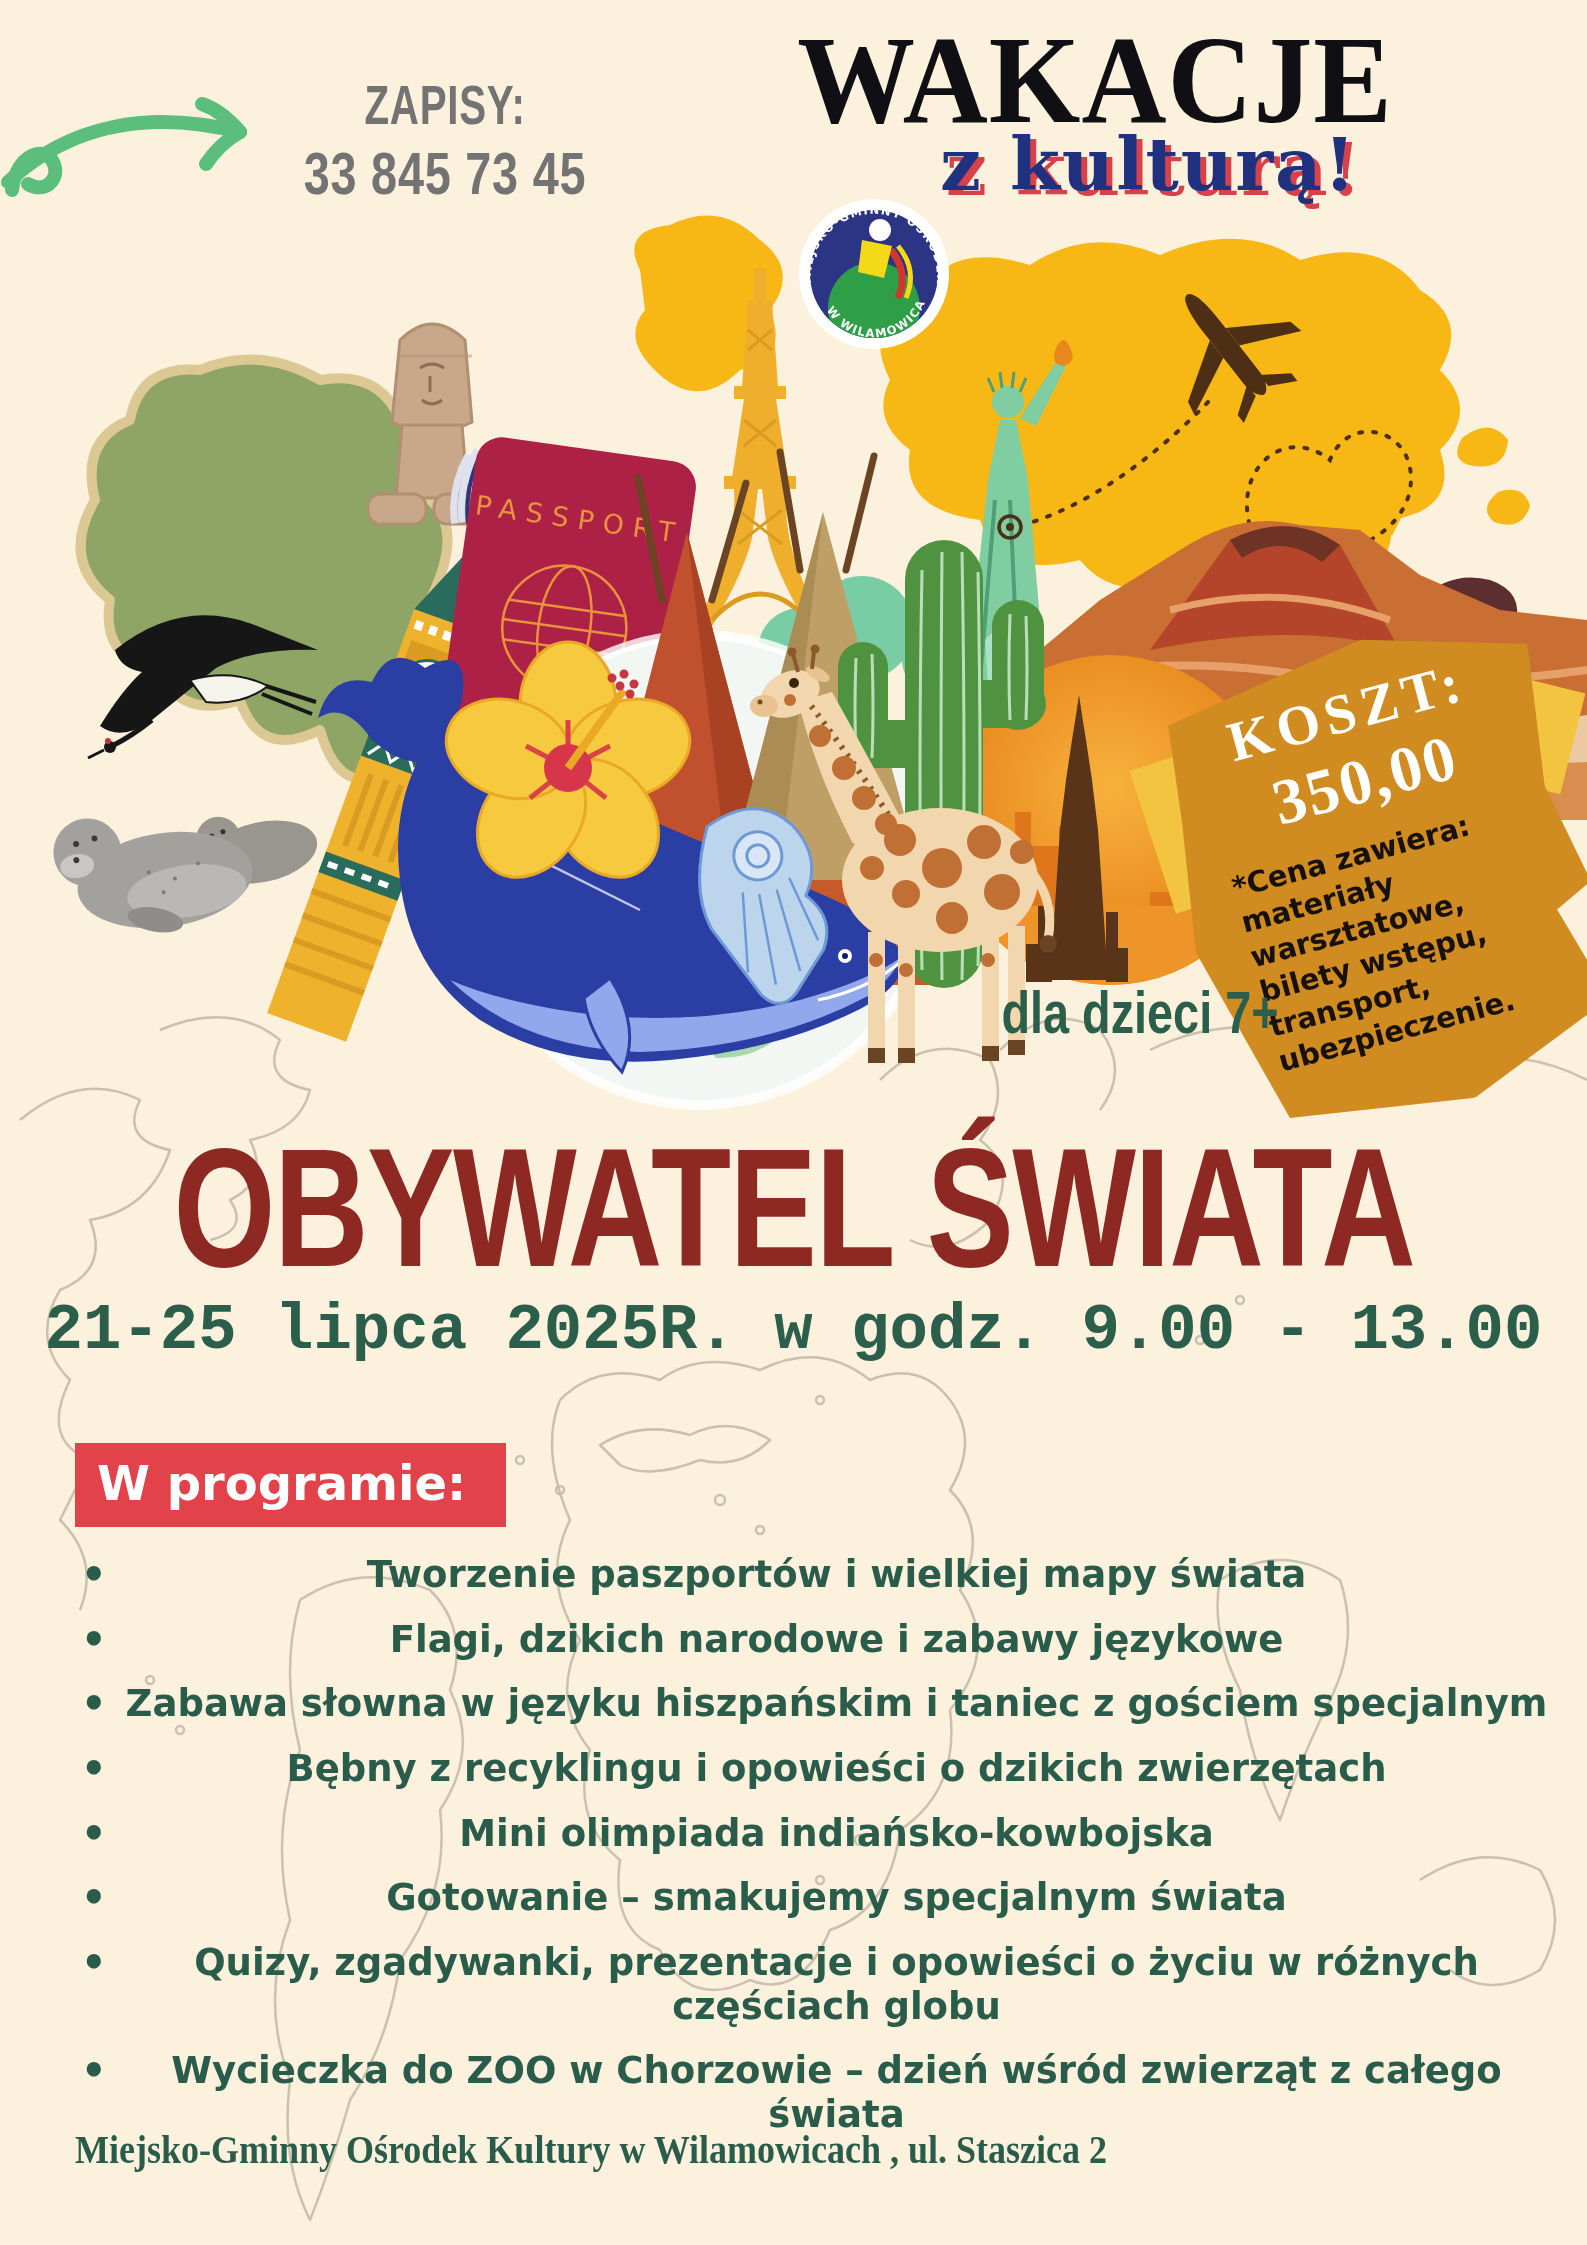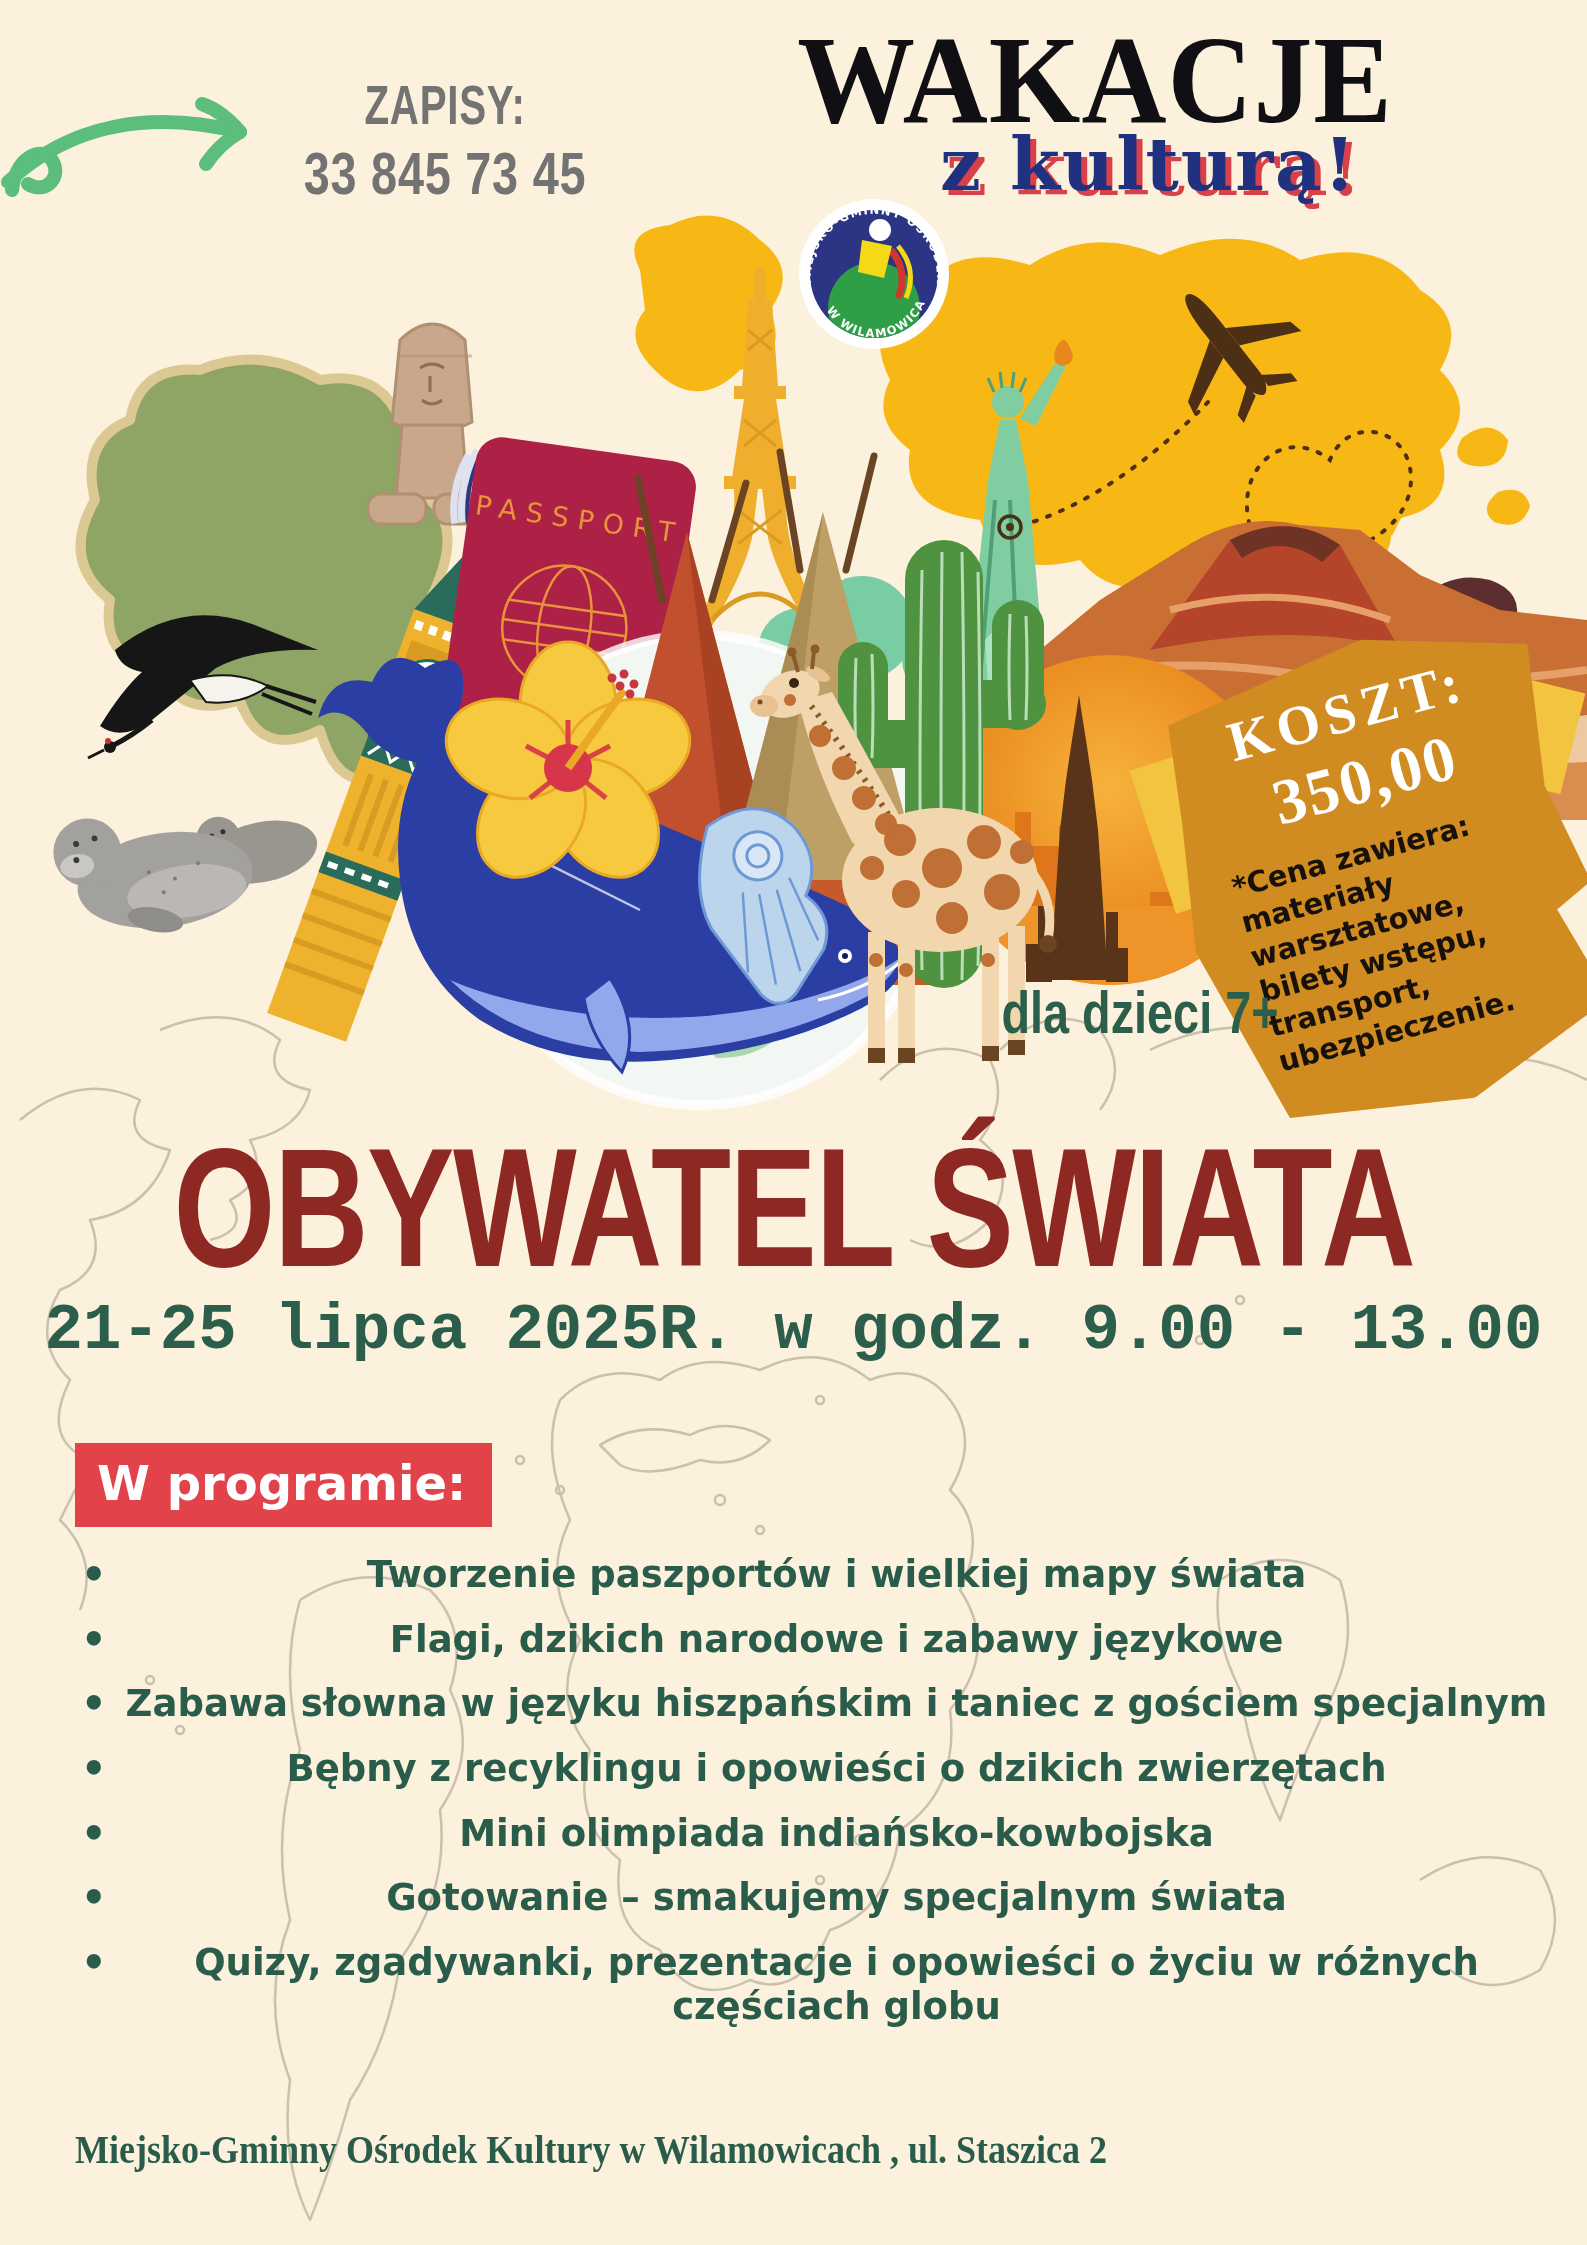--- a/index.html
+++ b/index.html
@@ -34,21 +34,21 @@
             font-family:"Liberation Sans",sans-serif;font-weight:bold;font-size:60px;
             transform:scaleX(.78);transform-origin:center;text-align:center;}
   .main-title{left:50%;top:1112px;z-index:5;color:#8E2823;white-space:nowrap;
               font-family:"Liberation Sans",sans-serif;font-weight:bold;font-size:168px;
               transform:translateX(-50%) scaleX(.78);transform-origin:center;letter-spacing:-2px;}
   .date-line{left:0;top:1295px;width:1587px;text-align:center;z-index:5;color:#2B5F4C;
              font-family:Liberation Mono, monospace;font-weight:bold;font-size:64px;letter-spacing:0px;}
   
   .prog-head{left:75px;top:1443px;z-index:5;background:#E2434B;color:#fff;
              font-family:"DejaVu Sans",sans-serif;font-weight:bold;font-size:48px;
-             padding:12px 26px 16px 22px;}
+             padding:12px 40px 16px 22px;}
   .prog-list{left:75px;top:1553px;width:1475px;z-index:5;list-style:none;margin:0;padding:0;}
   .prog-list li{position:relative;padding-left:48px;margin-bottom:21px;color:#2A5C4B;
                 font-family:"DejaVu Sans",sans-serif;font-weight:bold;font-size:37px;line-height:1.18;text-align:center;}
   .prog-list li::before{content:"•";position:absolute;left:6px;top:-2px;font-size:40px;color:#2A5C4B;}
   .footer{left:75px;top:2126px;width:1400px;z-index:5;color:#2A5C4B;
           font-family:"Liberation Serif",serif;font-weight:bold;font-size:40px;
           transform:scaleX(.9);transform-origin:left center;}
   svg text{user-select:none;}
 </style>
 </head>
@@ -467,18 +467,19 @@
 
   <div class="abs prog-head">W programie:</div>
   <ul class="abs prog-list">
     <li>Tworzenie paszportów i wielkiej mapy świata</li>
     <li>Flagi, dzikich narodowe i zabawy językowe</li>
     <li>Zabawa słowna w języku hiszpańskim i taniec z gościem specjalnym</li>
     <li>Bębny z recyklingu i opowieści o dzikich zwierzętach</li>
     <li>Mini olimpiada indiańsko-kowbojska</li>
     <li>Gotowanie – smakujemy specjalnym świata</li>
     <li>Quizy, zgadywanki, prezentacje i opowieści o życiu w różnych częściach globu</li>
+    <li>Wycieczka do ZOO w Chorzowie – dzień wśród zwierząt z całego świata</li>
 
   </ul>
 
   <div class="abs footer">Miejsko-Gminny Ośrodek Kultury w Wilamowicach , ul. Staszica 2</div>
 
 </div>
 
 </body></html>

